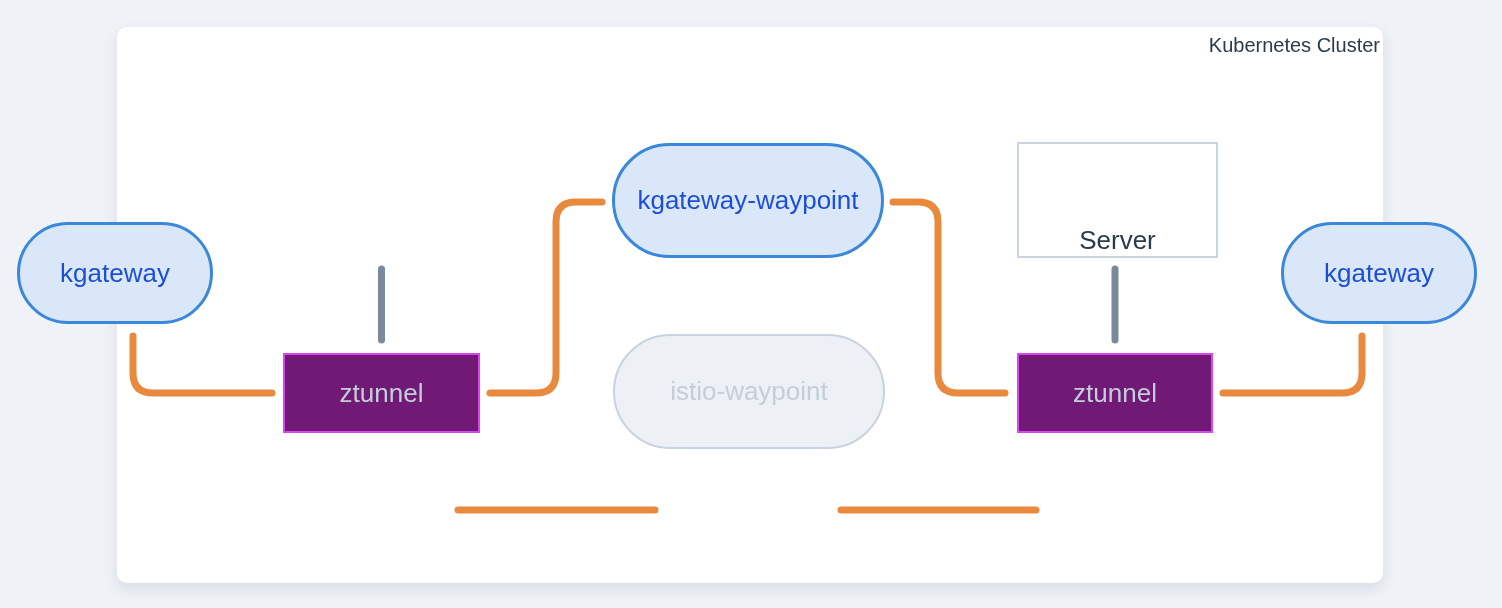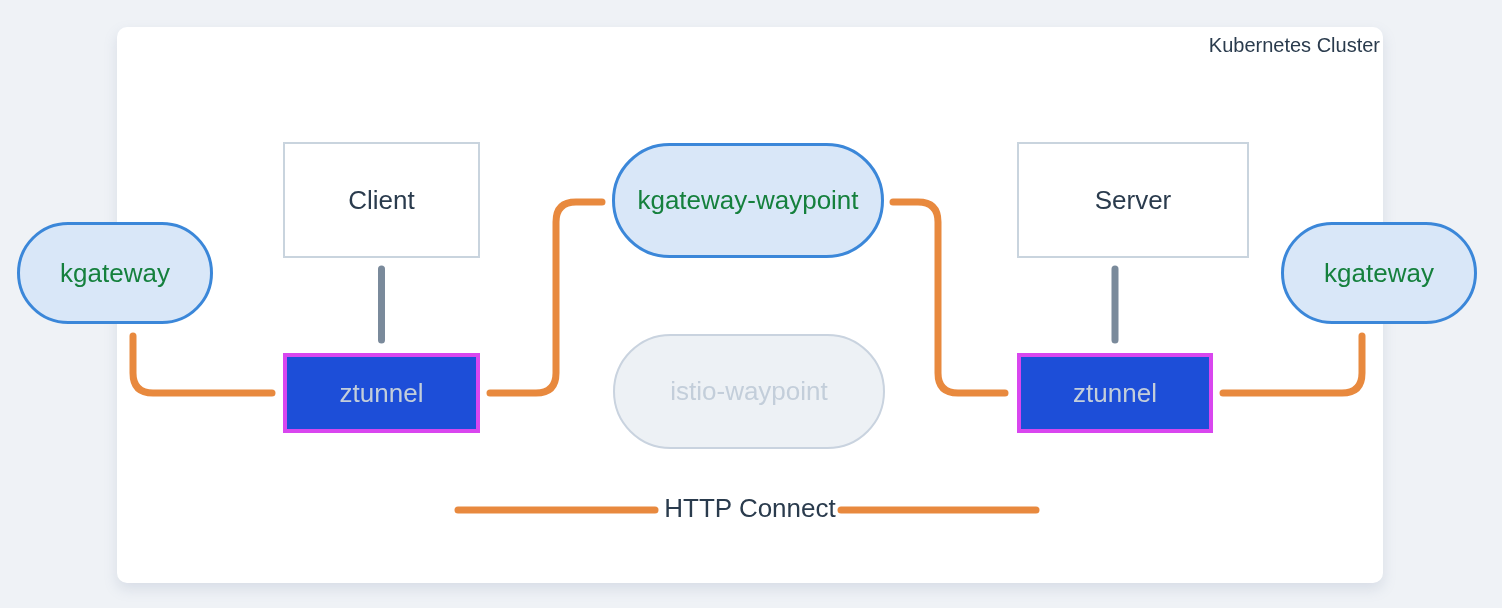--- a/index.html
+++ b/index.html
@@ -47,44 +47,44 @@
     align-items: center;
     justify-content: center;
     box-sizing: border-box;
     font-size: 26px;
     white-space: nowrap;
   }
   .pill-blue {
     background: #D9E7F8;
     border: 3px solid #3B87D9;
     border-radius: 60px;
-    color: #15803d;
+    color: #1d4ed8;
   }
   .pill-muted {
     background: #EDF1F5;
     border: 2px solid #C9D3DF;
     border-radius: 60px;
     color: #C3CEDA;
   }
   .box-plain {
     background: #FFFFFF;
     border: 2px solid #C9D4DE;
     color: #2A3B4D;
   }
   .box-muted {
-    background: #1d4ed8;
-    border: 4px solid #d946ef;
+    background: #701a75;
+    border: 2px solid #d946ef;
     color: #C3CEDA;
   }
   .node-kgateway-left     { left: 17px;   top: 222px; width: 196px; height: 102px; }
   .node-client            { left: 283px;  top: 142px; width: 197px; height: 116px; }
   .node-ztunnel-left      { left: 283px;  top: 353px; width: 197px; height: 80px;  }
   .node-kgateway-waypoint { left: 612px;  top: 143px; width: 272px; height: 115px; }
   .node-istio-waypoint    { left: 613px;  top: 313px; width: 272px; height: 115px; margin-top: 21px; }
-  .node-server            { left: 1017px; top: 142px; width: 232px; height: 116px; }
+  .node-server            { left: 1017px; top: 142px; width: 201px; height: 116px; align-items: flex-end; }
   .node-ztunnel-right     { left: 1017px; top: 353px; width: 196px; height: 80px;  }
   .node-kgateway-right    { left: 1281px; top: 222px; width: 196px; height: 102px; }
   .legend-label {
     position: absolute;
     left: 640px;
     top: 493px;
     width: 220px;
     text-align: center;
     font-size: 26px;
     color: #2A3B4D;
@@ -112,23 +112,20 @@
       <path d="M 1223 393 L 1342 393 Q 1362 393 1362 373 L 1362 336"></path>
       <path d="M 458 510 L 655 510"></path>
       <path d="M 841 510 L 1036 510"></path>
     </g>
   </svg>
 
   <div class="node pill-blue node-kgateway-left">
     <span>kgateway</span>
   </div>
 
-  <div class="node box-plain node-client">
-    <span>Client</span>
-  </div>
 
   <div class="node box-muted node-ztunnel-left">
     <span>ztunnel</span>
   </div>
 
   <div class="node pill-blue node-kgateway-waypoint">
     <span>kgateway-waypoint</span>
   </div>
 
   <div class="node pill-muted node-istio-waypoint">
@@ -140,15 +137,14 @@
   </div>
 
   <div class="node box-muted node-ztunnel-right">
     <span>ztunnel</span>
   </div>
 
   <div class="node pill-blue node-kgateway-right">
     <span>kgateway</span>
   </div>
 
-  <div class="legend-label">HTTP Connect</div>
 
 </div>
 
 </body></html>

